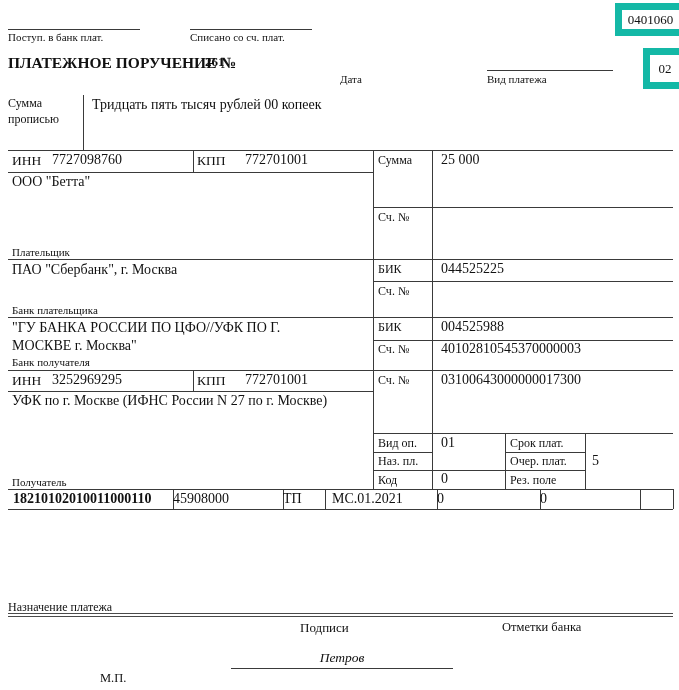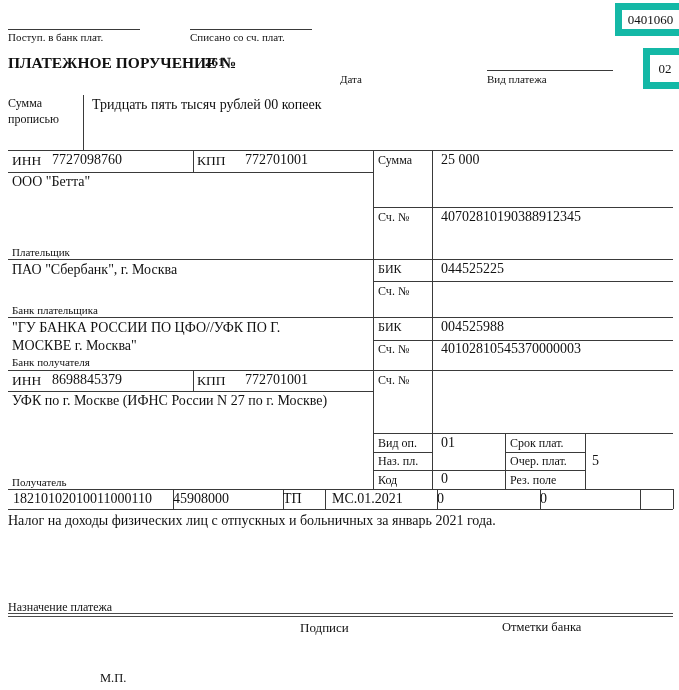--- a/index.html
+++ b/index.html
@@ -83,70 +83,70 @@
   <div class="abs" style="left:12px;top:153px;font-size:13.5px;">ИНН</div>
   <div class="abs val" style="left:52px;top:152px;">7727098760</div>
   <div class="abs" style="left:197px;top:153px;font-size:13.5px;">КПП</div>
   <div class="abs val" style="left:245px;top:152px;">772701001</div>
   <div class="abs val" style="left:12px;top:174px;">ООО "Бетта"</div>
   <div class="abs sec" style="left:12px;top:246px;">Плательщик</div>
 
   <div class="abs lbl" style="left:378px;top:153px;">Сумма</div>
   <div class="abs val" style="left:441px;top:152px;">25 000</div>
   <div class="abs lbl" style="left:378px;top:210px;">Сч. №</div>
-  <div class="abs val" style="left:441px;top:209px;">40702810190388912345</div>
 
   <div class="abs val" style="left:12px;top:262px;">ПАО "Сбербанк", г. Москва</div>
   <div class="abs lbl" style="left:378px;top:262px;">БИК</div>
   <div class="abs val" style="left:441px;top:261px;">044525225</div>
   <div class="abs lbl" style="left:378px;top:284px;">Сч. №</div>
   <div class="abs sec" style="left:12px;top:304px;">Банк плательщика</div>
 
   <div class="abs val" style="left:12px;top:320px;">"ГУ БАНКА РОССИИ ПО ЦФО//УФК ПО Г.</div>
   <div class="abs val" style="left:12px;top:338px;">МОСКВЕ г. Москва"</div>
   <div class="abs lbl" style="left:378px;top:320px;">БИК</div>
   <div class="abs val" style="left:441px;top:319px;">004525988</div>
   <div class="abs lbl" style="left:378px;top:342px;">Сч. №</div>
   <div class="abs val" style="left:441px;top:341px;">40102810545370000003</div>
   <div class="abs sec" style="left:12px;top:356px;">Банк получателя</div>
 
   <div class="abs" style="left:12px;top:373px;font-size:13.5px;">ИНН</div>
-  <div class="abs val" style="left:52px;top:372px;">8698845379</div>
+  <div class="abs val" style="left:52px;top:372px;">3252969295</div>
   <div class="abs" style="left:197px;top:373px;font-size:13.5px;">КПП</div>
   <div class="abs val" style="left:245px;top:372px;">772701001</div>
   <div class="abs val" style="left:12px;top:393px;">УФК по г. Москве (ИФНС России N 27 по г. Москве)</div>
   <div class="abs sec" style="left:12px;top:476px;">Получатель</div>
   <div class="abs lbl" style="left:378px;top:373px;">Сч. №</div>
+  <div class="abs val" style="left:441px;top:372px;">03100643000000017300</div>
 
   <div class="abs lbl" style="left:378px;top:436px;">Вид оп.</div>
   <div class="abs val" style="left:441px;top:435px;">01</div>
   <div class="abs lbl" style="left:510px;top:436px;font-family:Liberation Serif, serif;">Срок плат.</div>
   <div class="abs val" style="left:592px;top:435px;"></div>
 
   <div class="abs lbl" style="left:378px;top:454px;">Наз. пл.</div>
   <div class="abs val" style="left:441px;top:453px;"></div>
   <div class="abs lbl" style="left:510px;top:454px;">Очер. плат.</div>
   <div class="abs val" style="left:592px;top:453px;">5</div>
 
   <div class="abs lbl" style="left:378px;top:473px;">Код</div>
   <div class="abs val" style="left:441px;top:471px;">0</div>
   <div class="abs lbl" style="left:510px;top:473px;">Рез. поле</div>
   <div class="abs val" style="left:592px;top:471px;"></div>
 
-  <div class="abs val" style="left:13px;top:491px;">18210102010011000110</div>
+  <div class="abs val" style="left:13px;top:491px;font-weight:bold;">18210102010011000110</div>
   <div class="abs val ctr" style="left:173px;top:491px;width:110px;">45908000</div>
   <div class="abs val ctr" style="left:283px;top:491px;width:42px;">ТП</div>
   <div class="abs val" style="left:332px;top:491px;">МС.01.2021</div>
   <div class="abs val ctr" style="left:437px;top:491px;width:103px;">0</div>
   <div class="abs val ctr" style="left:540px;top:491px;width:100px;">0</div>
   <div class="abs val ctr" style="left:640px;top:491px;width:33px;"></div>
 
-  <div class="abs val" style="left:8px;top:513px;">Налог на доходы физических лиц с отпускных и больничных за январь 2021 года.</div>
   <div class="abs lbl" style="left:8px;top:600px;">Назначение платежа</div>
   <div class="dline" style="left:8px;top:613px;width:665px;"></div>
 
   <div class="abs ctr" style="left:300px;top:620px;width:110px;font-size:13px;">Подписи</div>
   <div class="abs ctr" style="left:502px;top:620px;width:112px;font-size:12.5px;">Отметки банка</div>
 
+  <div class="uline ital" style="left:231px;top:650px;width:222px;height:18px;font-size:13.5px;">Петров</div>
 
   <div class="abs" style="left:100px;top:671px;font-size:12.5px;">М.П.</div>
 
 </div>
 
 </body></html>

